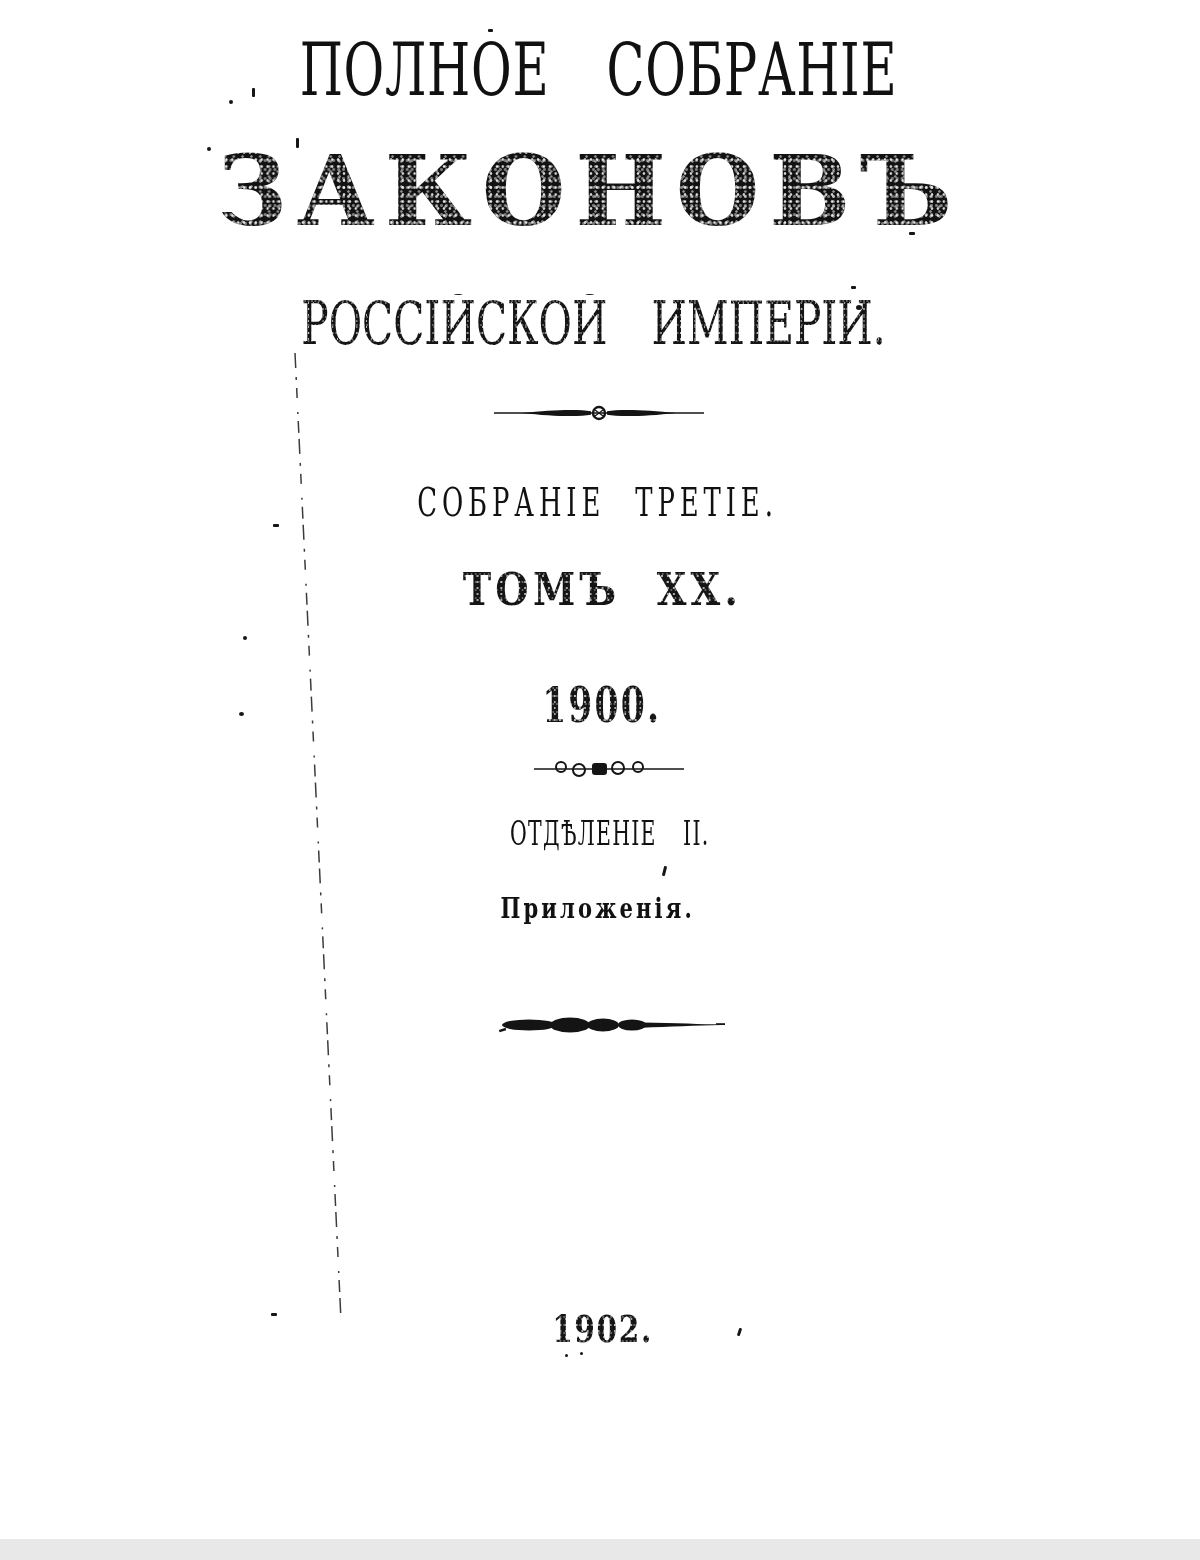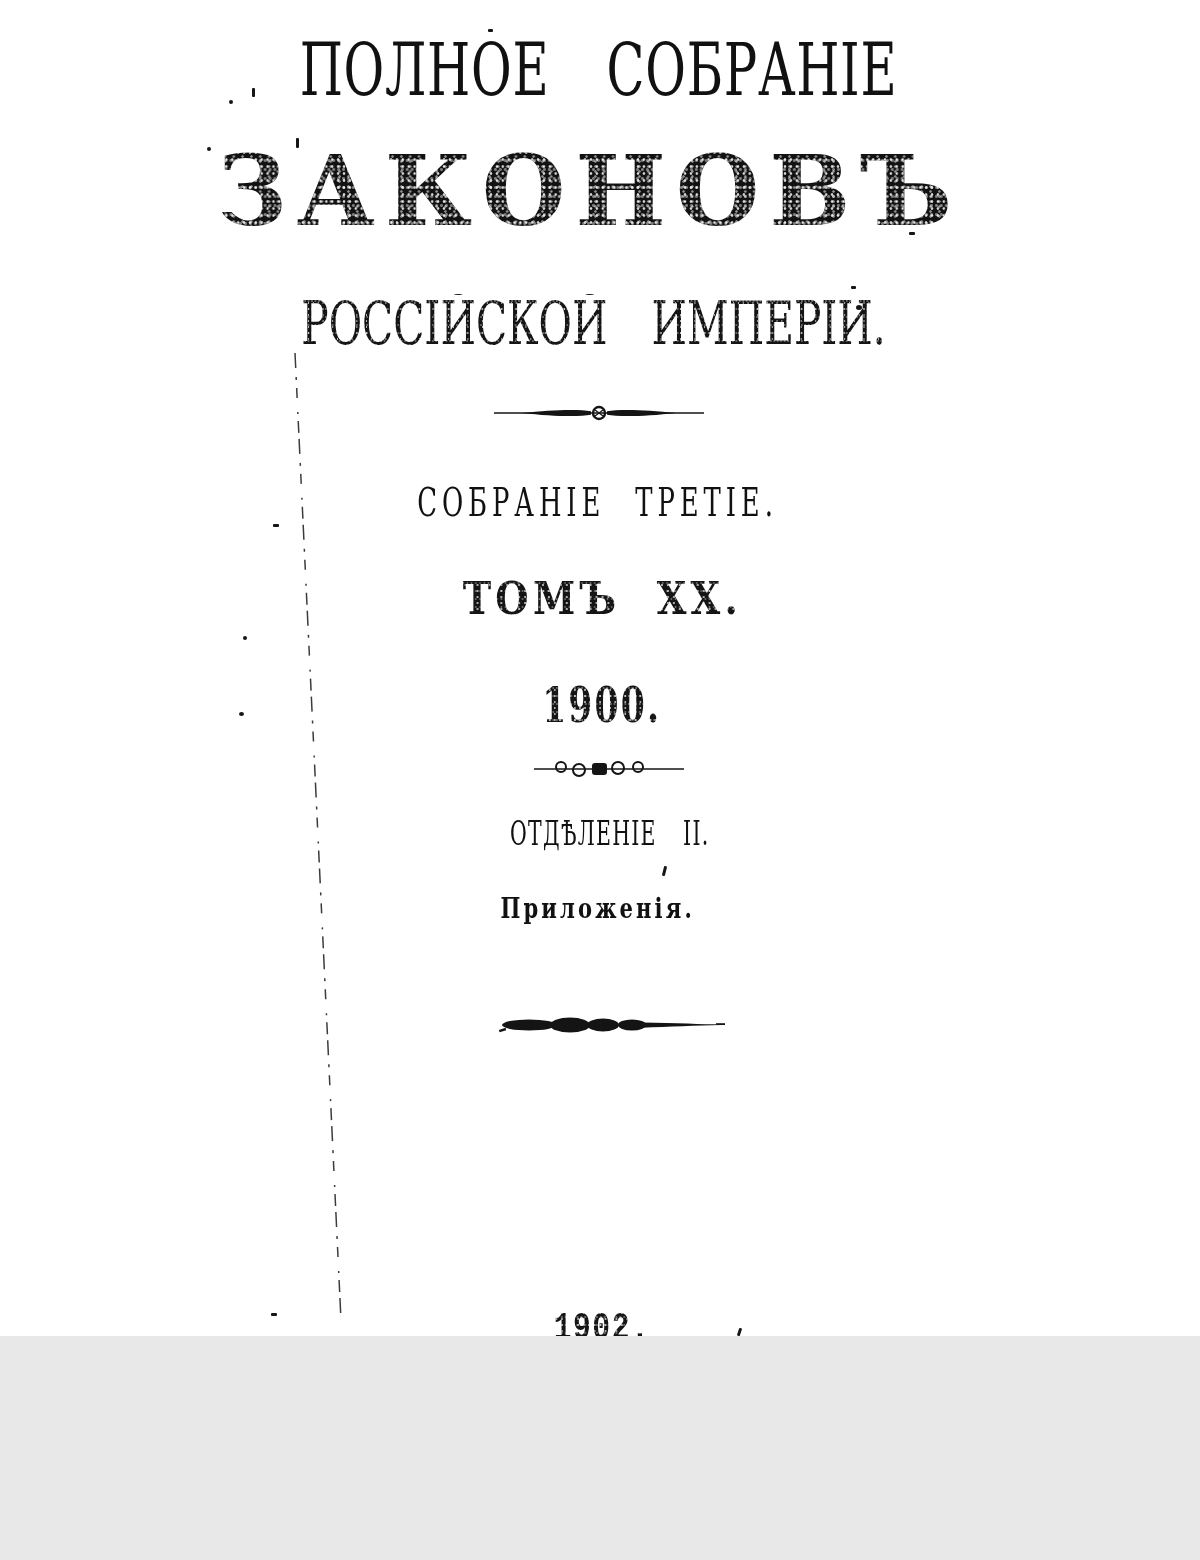--- a/index.html
+++ b/index.html
@@ -1,18 +1,18 @@
 <!DOCTYPE html>
 <html><head>
 <meta charset="utf-8">
 <style>
   html,body{margin:0;padding:0;background:#e8e8e8;}
   .page{
     position:relative;
-    width:1200px;height:1336px;
+    width:1200px;height:1539px;
     margin:0 auto;
     background:#ffffff;
     overflow:hidden;
     font-family:"DejaVu Serif", serif;
     color:#111;
   }
   .row{position:absolute;left:0;right:0;text-align:center;}
   .t{
     display:inline-block;
     transform-origin:top center;
@@ -77,21 +77,21 @@
         <circle cx="105" cy="10" r="6" fill="none" stroke="#141414" stroke-width="2.4"></circle>
         <path d="M101,7 l8,6 M109,7 l-8,6" stroke="#141414" stroke-width="1.2"></path>
       </svg>
     </span>
   </div>
 
   <div class="row" style="top:483px; margin-left:-5px;">
     <span class="t" style="font-size:37px; letter-spacing:7px; word-spacing:24px; transform:scale(0.70,1.05);">СОБРАНІЕ ТРЕТІЕ.</span>
   </div>
 
-  <div class="row" style="top:567px; margin-left:4px;margin-top:9px;">
+  <div class="row" style="top:567px; margin-left:4px;">
     <span class="t bold stipple-light" style="font-size:45px; letter-spacing:5px; word-spacing:22px; transform:scale(0.85,1);">ТОМЪ XX.</span>
   </div>
 
   <div class="row" style="top:681px; margin-left:4px;">
     <span class="t bold stipple-light" style="font-size:48px; letter-spacing:3px; transform:scale(0.72,1);">1900.</span>
   </div>
 
   <div class="row" style="top:756px; margin-left:18px;">
     <span class="orn">
       <svg width="150" height="24" viewBox="0 0 150 24" xmlns="http://www.w3.org/2000/svg">
@@ -121,21 +121,21 @@
         <ellipse cx="106" cy="14" rx="16" ry="6.5" fill="#141414"></ellipse>
         <ellipse cx="135" cy="14" rx="14" ry="5.5" fill="#141414"></ellipse>
         <path d="M145,11.5 C180,12.3 205,13 224,13.6 L224,14.1 C200,14.6 172,15.8 145,16.8 Z" fill="#141414"></path>
         <rect x="2" y="18" width="7" height="2.5" fill="#141414" transform="rotate(-18 5 19)"></rect>
         <rect x="219" y="12.2" width="9" height="1.8" fill="#141414"></rect>
       </svg>
     </span>
   </div>
 
 
-  <div class="row" style="top:1310px; margin-left:4px;font-family:Liberation Mono, monospace;">
+  <div class="row" style="top:1310px; margin-left:4px;">
     <span class="t bold stipple-light" style="font-size:38px; letter-spacing:2px; transform:scale(0.78,1);">1902.</span>
   </div>
 
   <svg class="crease" width="70" height="985" viewBox="0 0 70 985" xmlns="http://www.w3.org/2000/svg">
     <line x1="10" y1="8" x2="56" y2="975" stroke="#1a1a1a" stroke-width="1.5" stroke-dasharray="15 9 3 8 10 14 2 7 12 6" opacity="0.85"></line>
   </svg>
 
   <div class="speck tick" style="left:488px;top:29px;width:5px;height:3px;"></div>
   <div class="speck tick" style="left:252px;top:88px;width:3px;height:9px;"></div>
   <div class="speck" style="left:229px;top:100px;width:4px;height:4px;"></div>

